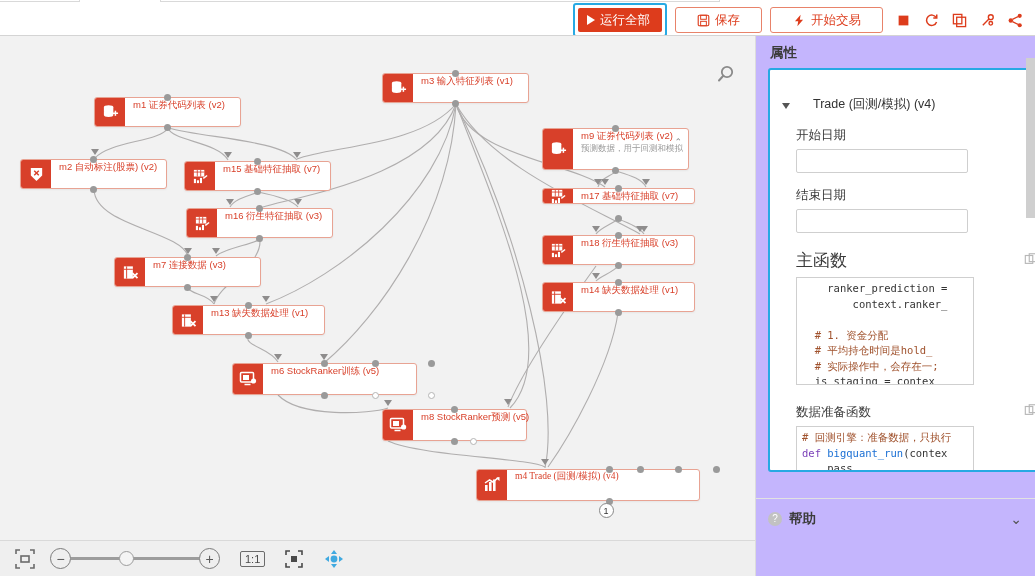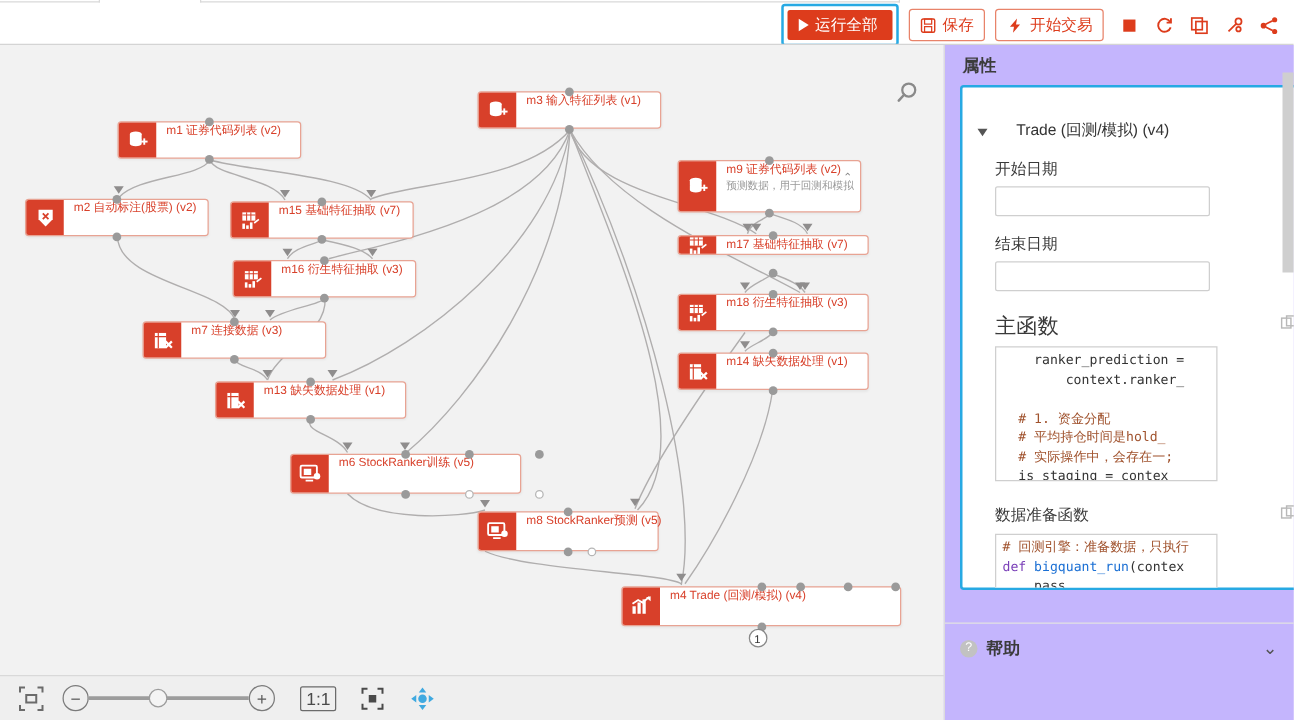--- a/index.html
+++ b/index.html
@@ -38,21 +38,21 @@
     display: flex; align-items: center;
   }
   .btn-run {
     background: #dd3c1c; color: #fff; border: none; border-radius: 2px;
     height: 24px; padding: 0 12px 0 9px;
     display: flex; align-items: center; gap: 5px;
     font-size: 12.5px; cursor: pointer; white-space: nowrap;
   }
   .btn-outline {
     background: #fff; color: #dd3c1c; border: 1px solid #e8836a; border-radius: 3px;
-    height: 26px; padding: 0 8px;
+    height: 26px; padding: 0 21px;
     display: flex; align-items: center; gap: 5px;
     font-size: 12.5px; cursor: pointer; white-space: nowrap;
     margin-right: 8px;
   }
   .icon-btn {
     width: 24px; height: 26px; display: flex; align-items: center; justify-content: center;
     color: #dd3c1c; cursor: pointer; margin-right: 4px;
   }
   .icon-btn svg { display: block; }
   .tri { width: 0; height: 0; border-left: 8px solid currentColor;
@@ -106,21 +106,21 @@
     display: flex; align-items: center; padding-left: 8px; gap: 10px;
   }
   .bb-icon { color: #6b6b6b; cursor: pointer; display: flex; align-items: center; }
   .zoomslider { display: flex; align-items: center; gap: 0; }
   .circbtn { width: 21px; height: 21px; border-radius: 50%; border: 1.6px solid #7b7b7b;
              display: flex; align-items: center; justify-content: center;
              color: #5a5a5a; font-size: 14px; cursor: pointer; background: #efefef; }
   .track { width: 128px; height: 3px; background: #9c9c9c; position: relative; }
   .knob { position: absolute; left: 48px; top: -6px; width: 15px; height: 15px;
           border-radius: 50%; background: #f4f4f4; border: 1.5px solid #9c9c9c; cursor: pointer; }
-  .ratio { border: 1.6px solid #6b6b6b; border-radius: 2px; font-size: 14px;
+  .ratio { border: 1.6px solid #6b6b6b; border-radius: 2px; font-size: 11px;
            padding: 1px 4px; color: #4a4a4a; cursor: pointer; }
 
   
   .rpanel {
     position: absolute; left: 755px; top: 36px; width: 315px; height: 540px;
     background: #c4b5fd; border-left: 1px solid #dcdcdc; overflow: hidden;
   }
   .rp-title { font-size: 13.5px; color: #3c3c3c; padding: 8px 0 6px 14px; font-weight: bold; }
   .prop-card {
     margin: 0 14px 0 12px; border: 2px solid #27a9e3; border-radius: 3px;
@@ -511,21 +511,21 @@
               <circle cx="14.6" cy="11" r="2.6" fill="#fff"></circle>
             </svg>
           </div>
           <div class="nbody">
             <div class="ntitle">m8 StockRanker预测 (v5)</div>
           </div>
         </div>
         <div class="port" style="left: 451px; top: 369.5px;"></div>
         <div class="port" style="left: 451px; top: 401.5px;"></div>
         <div class="port hollow" style="left: 470px; top: 401.5px;"></div>
-        <div class="node" style="left: 497px; top: 433px; width: 224px; height: 32px;">
+        <div class="node" style="left: 476px; top: 433px; width: 224px; height: 32px; font-family: Liberation Serif, serif;">
           <div class="nicon">
             <svg width="18" height="18" viewBox="0 0 18 18">
               <rect x="2" y="9" width="2.6" height="6" fill="#fff"></rect>
               <rect x="6" y="6" width="2.6" height="9" fill="#fff"></rect>
               <rect x="10" y="3.5" width="2.6" height="11.5" fill="#fff"></rect>
               <path d="M2 7 L6.5 4 L10 6 L15.5 1.5" stroke="#fff" stroke-width="1.5" fill="none"></path>
               <polygon points="16.5,1 16.5,5 12.8,2" fill="#fff"></polygon>
             </svg>
           </div>
           <div class="nbody">

